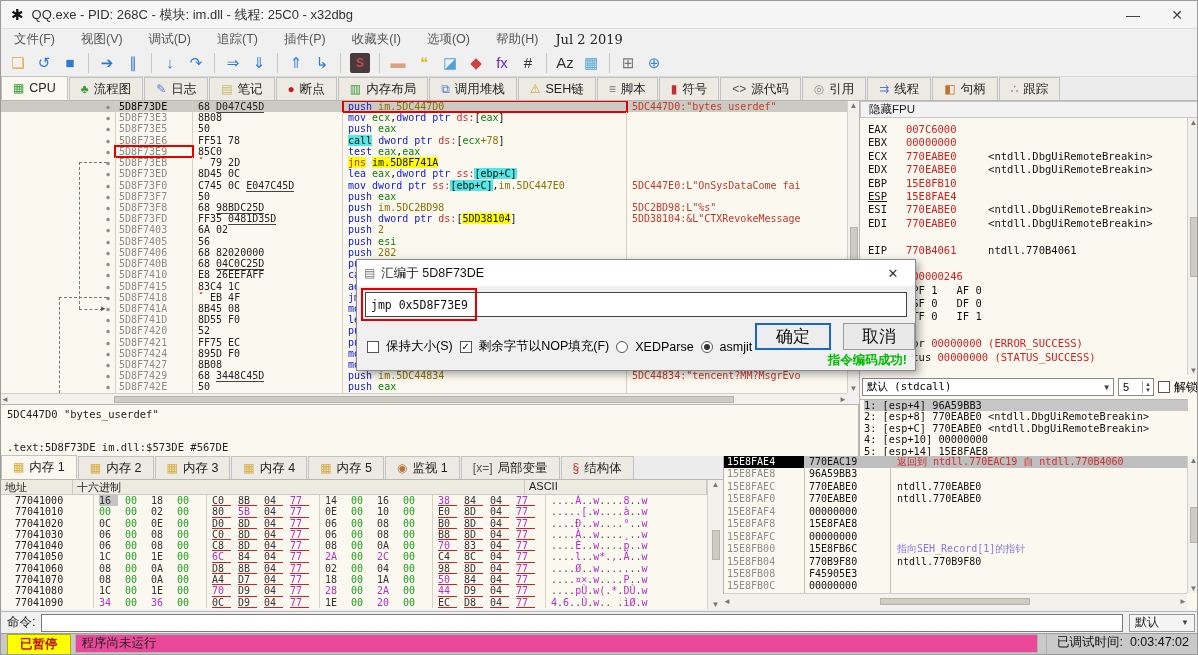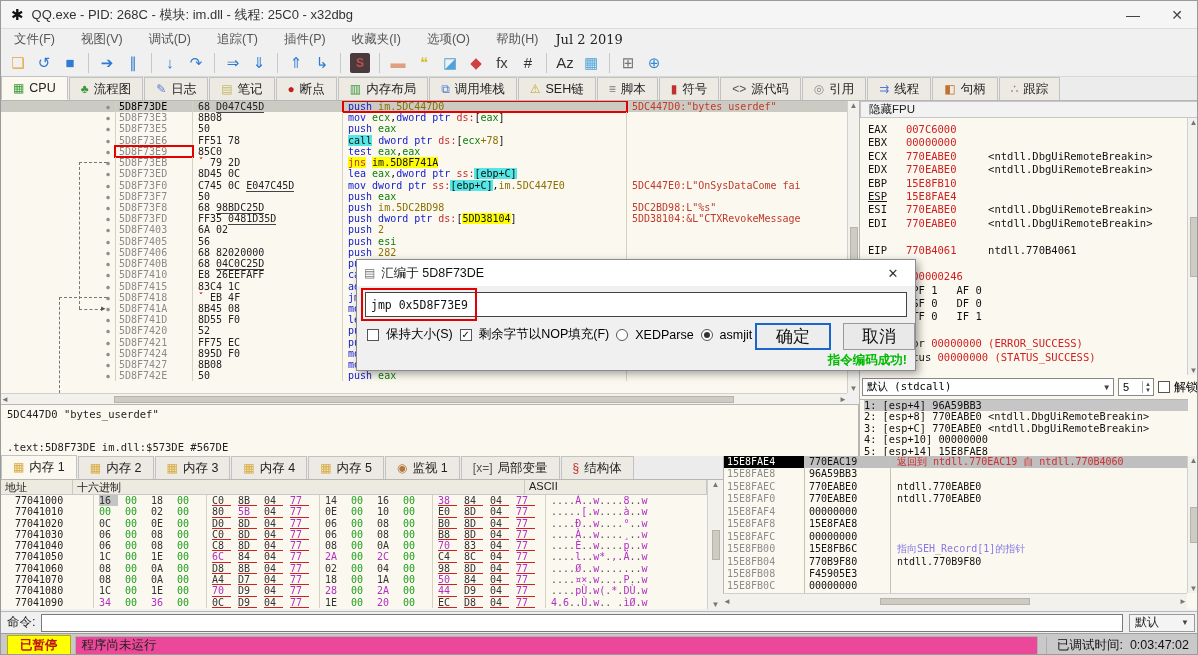--- a/index.html
+++ b/index.html
@@ -67,21 +67,21 @@
   .argrows{position:absolute;left:0;top:298px;width:328px;height:57px;border-top:1px solid #B6B6B6;font-family:"DejaVu Sans Mono",monospace;font-size:10.3px;padding-left:4px}
   .argrow{height:11.4px;line-height:11.5px;white-space:pre;color:#111}
   .argrow.sel{background:#C6C6C6}
   
   .dialog{position:absolute;left:355px;top:258px;width:560px;height:112px;background:#F0F0F0;border:1px solid #8C8C8C;box-shadow:3px 3px 8px rgba(0,0,0,.35);z-index:50;font-size:12.5px}
   .dlg-title{height:26px;background:#FFFFFF;display:flex;align-items:center;padding:0 7px;color:#111}
   .dlg-ic{margin-right:6px;color:#777;font-size:12px}
   .dlg-close{margin-left:auto;width:30px;text-align:center;font-size:13px;color:#333}
   .dlg-input{position:absolute;left:8px;top:32px;width:542px;height:25px;background:#FFF;border:1px solid #444;font-family:"DejaVu Sans Mono",monospace;font-size:11.5px;display:flex;align-items:center;padding-left:5px;color:#111}
   .dlg-redbox{position:absolute;left:4px;top:28px;width:116px;height:33px;border:2px solid #E30000}
-  .dlg-controls{position:absolute;left:10px;top:66px;display:flex;align-items:center;gap:7px}
+  .dlg-controls{position:absolute;left:10px;top:78px;display:flex;align-items:center;gap:7px}
   .rd{width:12px;height:12px;border:1px solid #555;border-radius:50%;background:#FFF;display:inline-flex;align-items:center;justify-content:center}
   .rd .dotin{width:6px;height:6px;border-radius:50%;background:#333}
   .dlg-btn{position:absolute;top:63px;height:27px;background:#E9E9E9;border:1px solid #9a9a9a;display:flex;align-items:center;justify-content:center;font-size:17px;color:#111}
   .btn-ok{left:398px;width:76px;border:2px solid #1A66CC;background:#EDEDED}
   .btn-cancel{left:486px;width:72px}
   .dlg-status{position:absolute;right:8px;top:92px;color:#00BB00;font-weight:bold;font-size:12.5px}
   
   .dumptabs{position:absolute;left:0;top:455px;width:722px;height:24px;background:#ECECEC;display:flex;align-items:flex-end;border-bottom:1px solid #B6B6B6}
   .dumphdr{position:absolute;left:0;top:479px;width:706px;height:15px;background:#EDEAE0;border-bottom:1px solid #C8C8C8;display:flex;font-size:11px;color:#222}
   .dumphdr span{border-right:1px solid #C8C8C8;padding-left:4px}
@@ -105,21 +105,21 @@
   .sval{width:86px;color:#111;border-left:1px solid #C8C2B4;padding-left:4px}
   .scmt{flex:1;padding-left:6px;border-left:1px solid #C8C2B4;overflow:hidden}
   .sc-r{color:#D03030}.sc-p{color:#8678E8}.sc-k{color:#111}
   .stack-vscroll{left:1186px;top:455px;width:12px;height:137px}
   .stack-hscroll{left:722px;top:592px;width:464px;height:16px}
   
   .cmdrow{position:absolute;left:0;top:610px;width:1198px;height:22px;background:#F0F0F0;border-top:1px solid #B6B6B6;display:flex;align-items:center;font-size:12.5px;color:#222}
   .cmd-label{padding:0 6px}
   .cmd-input{flex:1;height:18px;background:#FFF;border:1px solid #7a7a7a;margin-right:6px}
   .cmd-dd{width:66px;height:18px;background:#F4F4F4;border:1px solid #9a9a9a;display:flex;align-items:center;justify-content:space-between;padding:0 5px;margin-right:4px;font-size:12px}
-  .statusbar{position:absolute;left:0;top:632px;width:1198px;height:23px;background:#C9C9C9;border-top:1px solid #9E9E9E;display:flex;align-items:center;font-size:12.5px}
+  .statusbar{position:absolute;left:0;top:632px;width:1198px;height:23px;background:#C9C9C9;border-top:1px solid #9E9E9E;display:flex;font-size:12.5px}
   .st-paused{background:#FFFF00;color:#C01010;font-weight:bold;padding:1px 12px;margin:0 4px 0 6px;border:1px solid #B0B000}
   .st-msg{flex:1;background:#ec4899;border:1px solid #B2B2B2;height:19px;line-height:17px;padding-left:6px;color:#222;margin-right:8px}
   .st-time{border-left:1px solid #AFAFAF;padding:0 10px;color:#111;white-space:pre}
 </style>
 </head>
 <body>
 
 <div id="app">
 
   <div class="titlebar">
@@ -160,21 +160,21 @@
       <div class="tb-sep"></div>
       <div class="tb-btn" style="color: rgb(47, 123, 212);">⇑</div>
       <div class="tb-btn" style="color: rgb(47, 123, 212);">↳</div>
       <div class="tb-sep"></div>
       <div class="tb-btn dark">S</div>
       <div class="tb-sep"></div>
       <div class="tb-btn" style="color: rgb(224, 160, 128);">▬</div>
       <div class="tb-btn" style="color: rgb(216, 192, 64);">❝</div>
       <div class="tb-btn" style="color: rgb(79, 163, 216);">◪</div>
       <div class="tb-btn" style="color: rgb(208, 64, 64);">◆</div>
-      <div class="tb-btn" style="color: #404040;">fx</div>
+      <div class="tb-btn" style="color: #6d28d9;">fx</div>
       <div class="tb-btn" style="color: rgb(51, 51, 51);">#</div>
       <div class="tb-sep"></div>
       <div class="tb-btn" style="color: rgb(51, 51, 51);">Az</div>
       <div class="tb-btn" style="color: rgb(79, 163, 216);">▦</div>
       <div class="tb-sep"></div>
       <div class="tb-btn" style="color: rgb(119, 119, 119);">⊞</div>
       <div class="tb-btn" style="color: rgb(58, 138, 208);">⊕</div>
     </div>
 
   <div class="tabbar">
@@ -259,20 +259,21 @@
         <div class="drow"><span class="ddot">●</span><span class="daddr">5D8F740B</span><span class="dbytes"><span>68 </span><span class="du">04C0C25D</span></span><span class="dins"><span class="tk-m">push </span><span class="tk-n">im.5DC2C004</span></span><span class="dcmt cm-r">5DC2C004:L"file"</span></div>
         <div class="drow"><span class="ddot">●</span><span class="daddr">5D8F7410</span><span class="dbytes"><span>E8 26EEFAFF</span></span><span class="dins"><span class="tk-m">call </span><span class="tk-n">im.5D8A623B</span></span><span class="dcmt cm-r"></span></div>
         <div class="drow"><span class="ddot">●</span><span class="daddr">5D8F7415</span><span class="dbytes"><span>83C4 1C</span></span><span class="dins"><span class="tk-m">add </span><span class="tk-r">esp</span><span class="tk-p">,</span><span class="tk-n">1C</span></span><span class="dcmt cm-r"></span></div>
         <div class="drow"><span class="ddot">●</span><span class="daddr">5D8F7418</span><span class="dbytes"><span class="jmark">ˇ </span><span>EB 4F</span></span><span class="dins"><span class="tk-m">jmp </span><span class="tk-n">im.5D8F7469</span></span><span class="dcmt cm-r"></span></div>
         <div class="drow"><span class="ddot">●</span><span class="daddr">5D8F741A</span><span class="dbytes"><span>8B45 08</span></span><span class="dins"><span class="tk-m">mov </span><span class="tk-r">eax</span><span class="tk-p">,</span><span class="tk-m">dword ptr </span><span class="tk-s">ss:</span><span class="tk-p">[ebp+8]</span></span><span class="dcmt cm-r"></span></div>
         <div class="drow"><span class="ddot">●</span><span class="daddr">5D8F741D</span><span class="dbytes"><span>8D55 F0</span></span><span class="dins"><span class="tk-m">lea </span><span class="tk-r">edx</span><span class="tk-p">,</span><span class="tk-m">dword ptr </span><span class="tk-s">ss:</span><span class="tk-p">[ebp-10]</span></span><span class="dcmt cm-r"></span></div>
         <div class="drow"><span class="ddot">●</span><span class="daddr">5D8F7420</span><span class="dbytes"><span>52</span></span><span class="dins"><span class="tk-m">push </span><span class="tk-r">edx</span></span><span class="dcmt cm-r"></span></div>
         <div class="drow"><span class="ddot">●</span><span class="daddr">5D8F7421</span><span class="dbytes"><span>FF75 EC</span></span><span class="dins"><span class="tk-m">push </span><span class="tk-m">dword ptr </span><span class="tk-s">ss:</span><span class="tk-p">[ebp-14]</span></span><span class="dcmt cm-r"></span></div>
         <div class="drow"><span class="ddot">●</span><span class="daddr">5D8F7424</span><span class="dbytes"><span>895D F0</span></span><span class="dins"><span class="tk-m">mov </span><span class="tk-m">dword ptr </span><span class="tk-s">ss:</span><span class="tk-p">[ebp-10]</span><span class="tk-p">,</span><span class="tk-r">ebx</span></span><span class="dcmt cm-r"></span></div>
         <div class="drow"><span class="ddot">●</span><span class="daddr">5D8F7427</span><span class="dbytes"><span>8B08</span></span><span class="dins"><span class="tk-m">mov </span><span class="tk-r">ecx</span><span class="tk-p">,</span><span class="tk-m">dword ptr </span><span class="tk-s">ds:</span><span class="tk-p">[</span><span class="tk-r">eax</span><span class="tk-p">]</span></span><span class="dcmt cm-r"></span></div>
+        <div class="drow"><span class="ddot">●</span><span class="daddr">5D8F7429</span><span class="dbytes"><span>68 </span><span class="du">3448C45D</span></span><span class="dins"><span class="tk-m">push </span><span class="tk-n">im.5DC44834</span></span><span class="dcmt cm-r">5DC44834:"tencent?MM?MsgrEvo</span></div>
         <div class="drow"><span class="ddot">●</span><span class="daddr">5D8F742E</span><span class="dbytes"><span>50</span></span><span class="dins"><span class="tk-m">push </span><span class="tk-r">eax</span></span><span class="dcmt cm-r"></span></div>
       </div>
     <div class="jl jlAv"></div>
     <div class="jl jlAt"></div>
     <div class="jl jlAb"></div>
     <div class="jl jlAar">▸</div>
     <div class="jl jlBv"></div>
     <div class="jl jlBt"></div>
   </div>
   <div class="vscroll" style="left:846px;top:100px;width:12px;height:292px">

